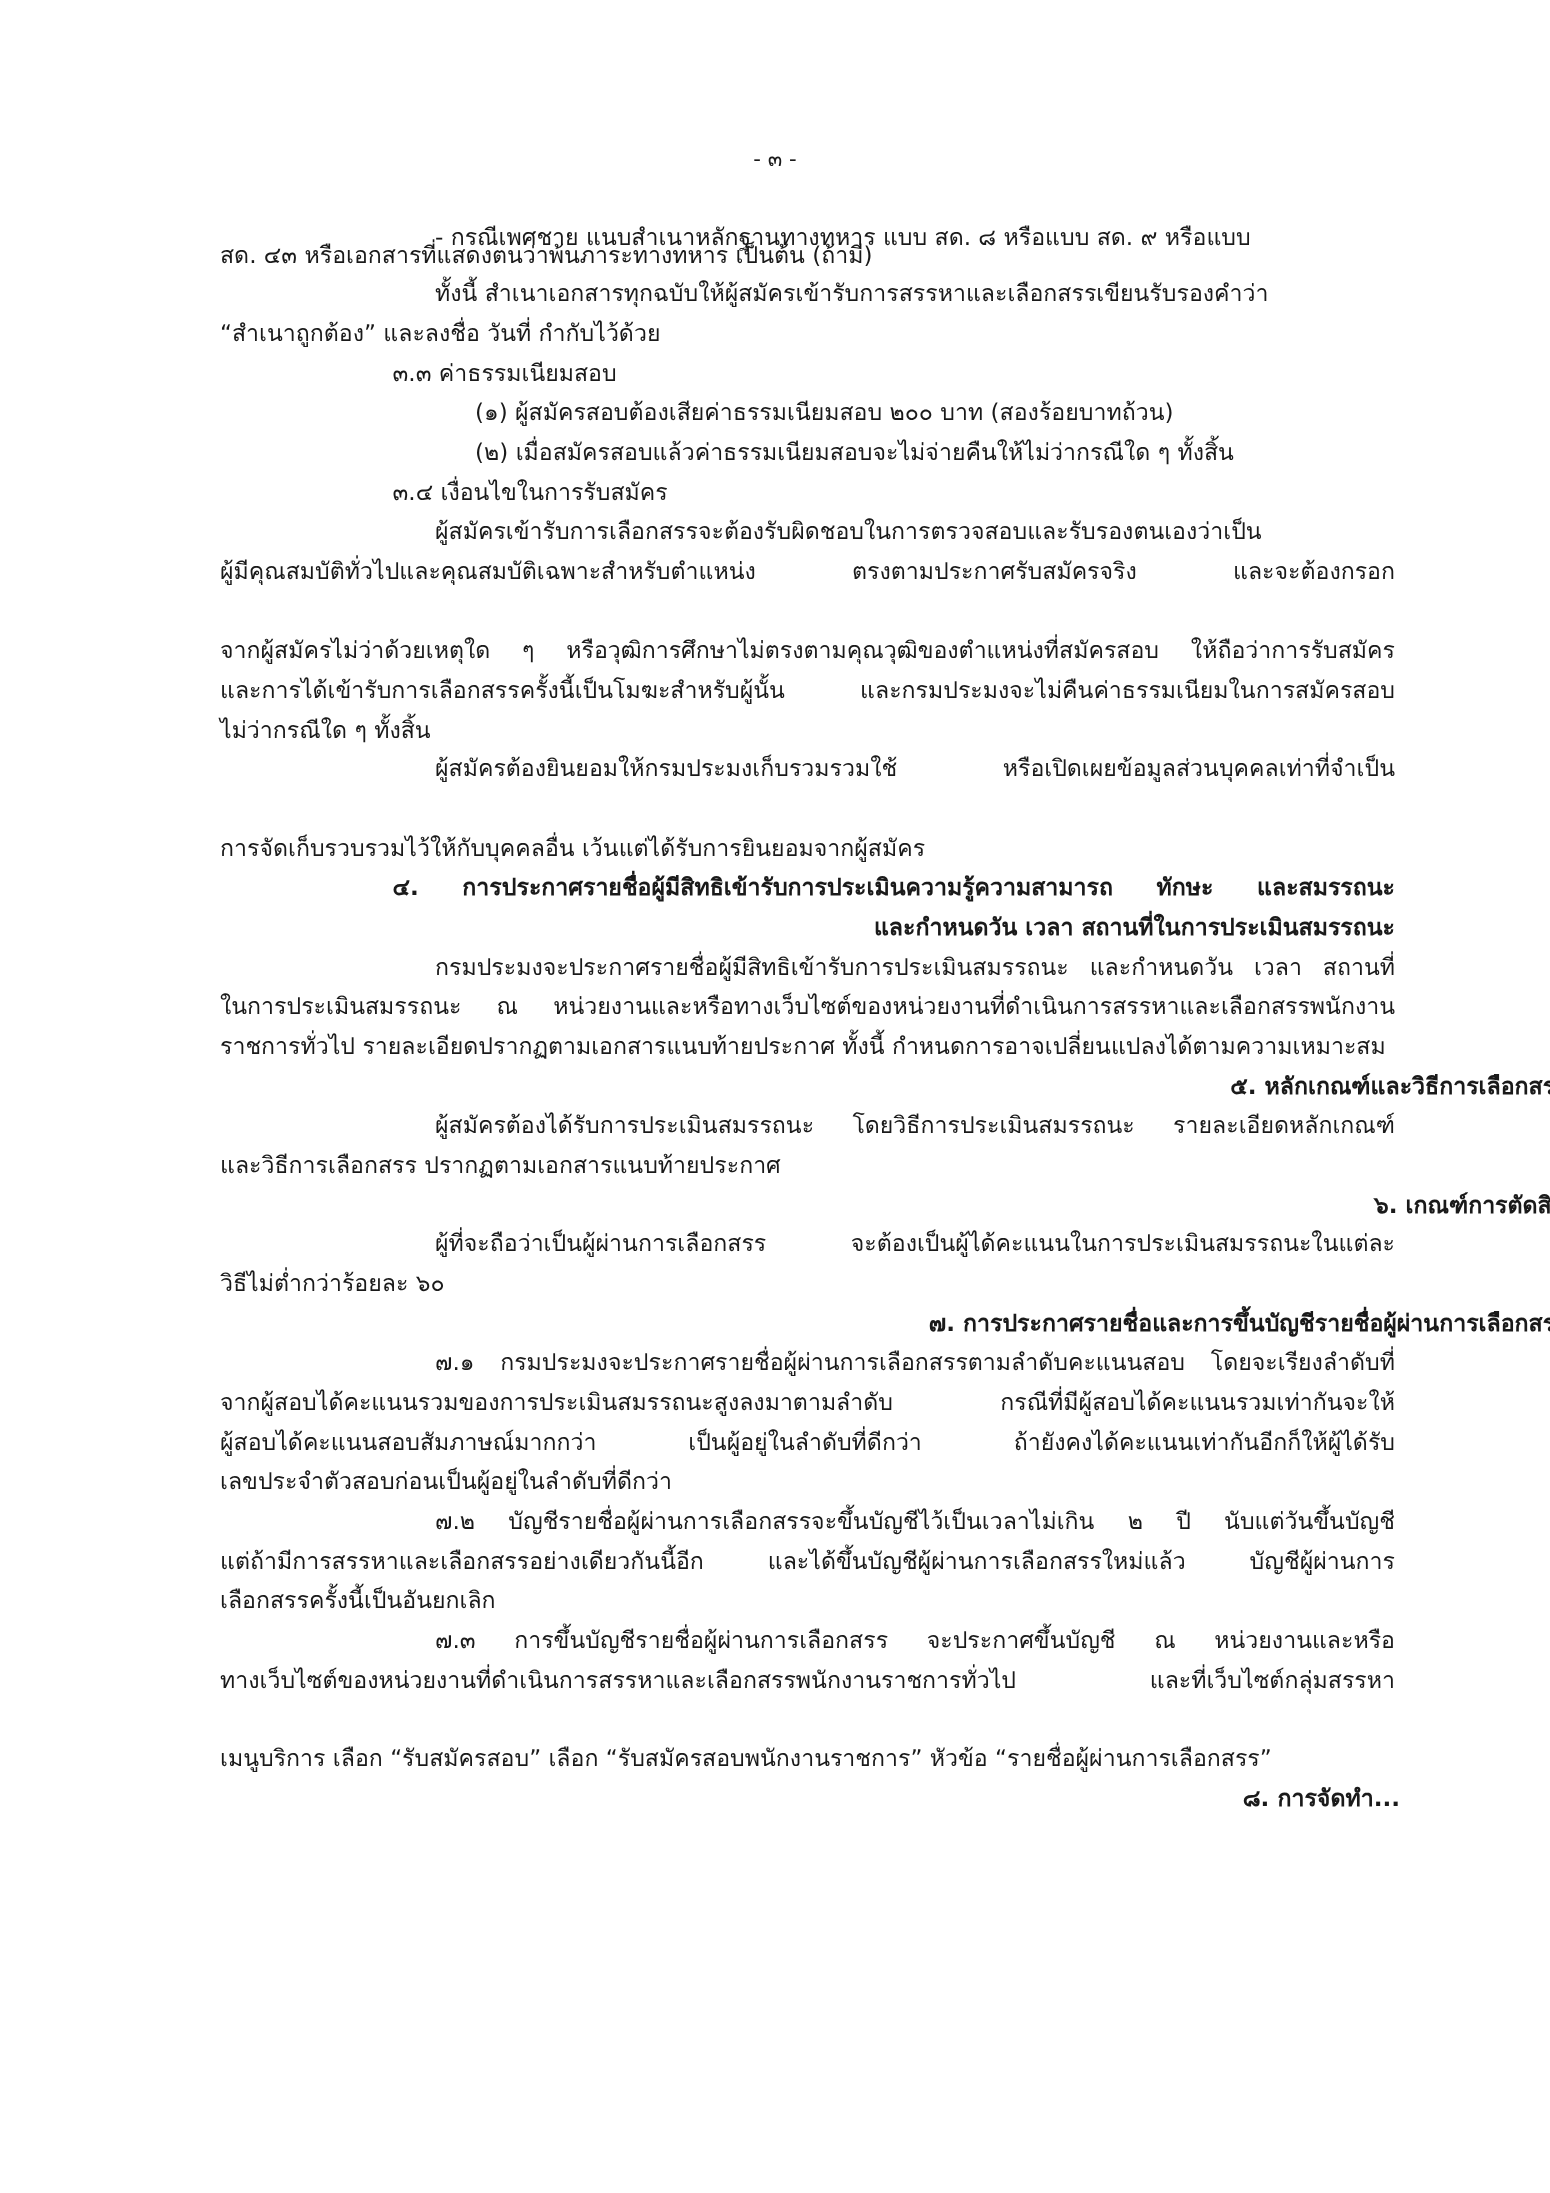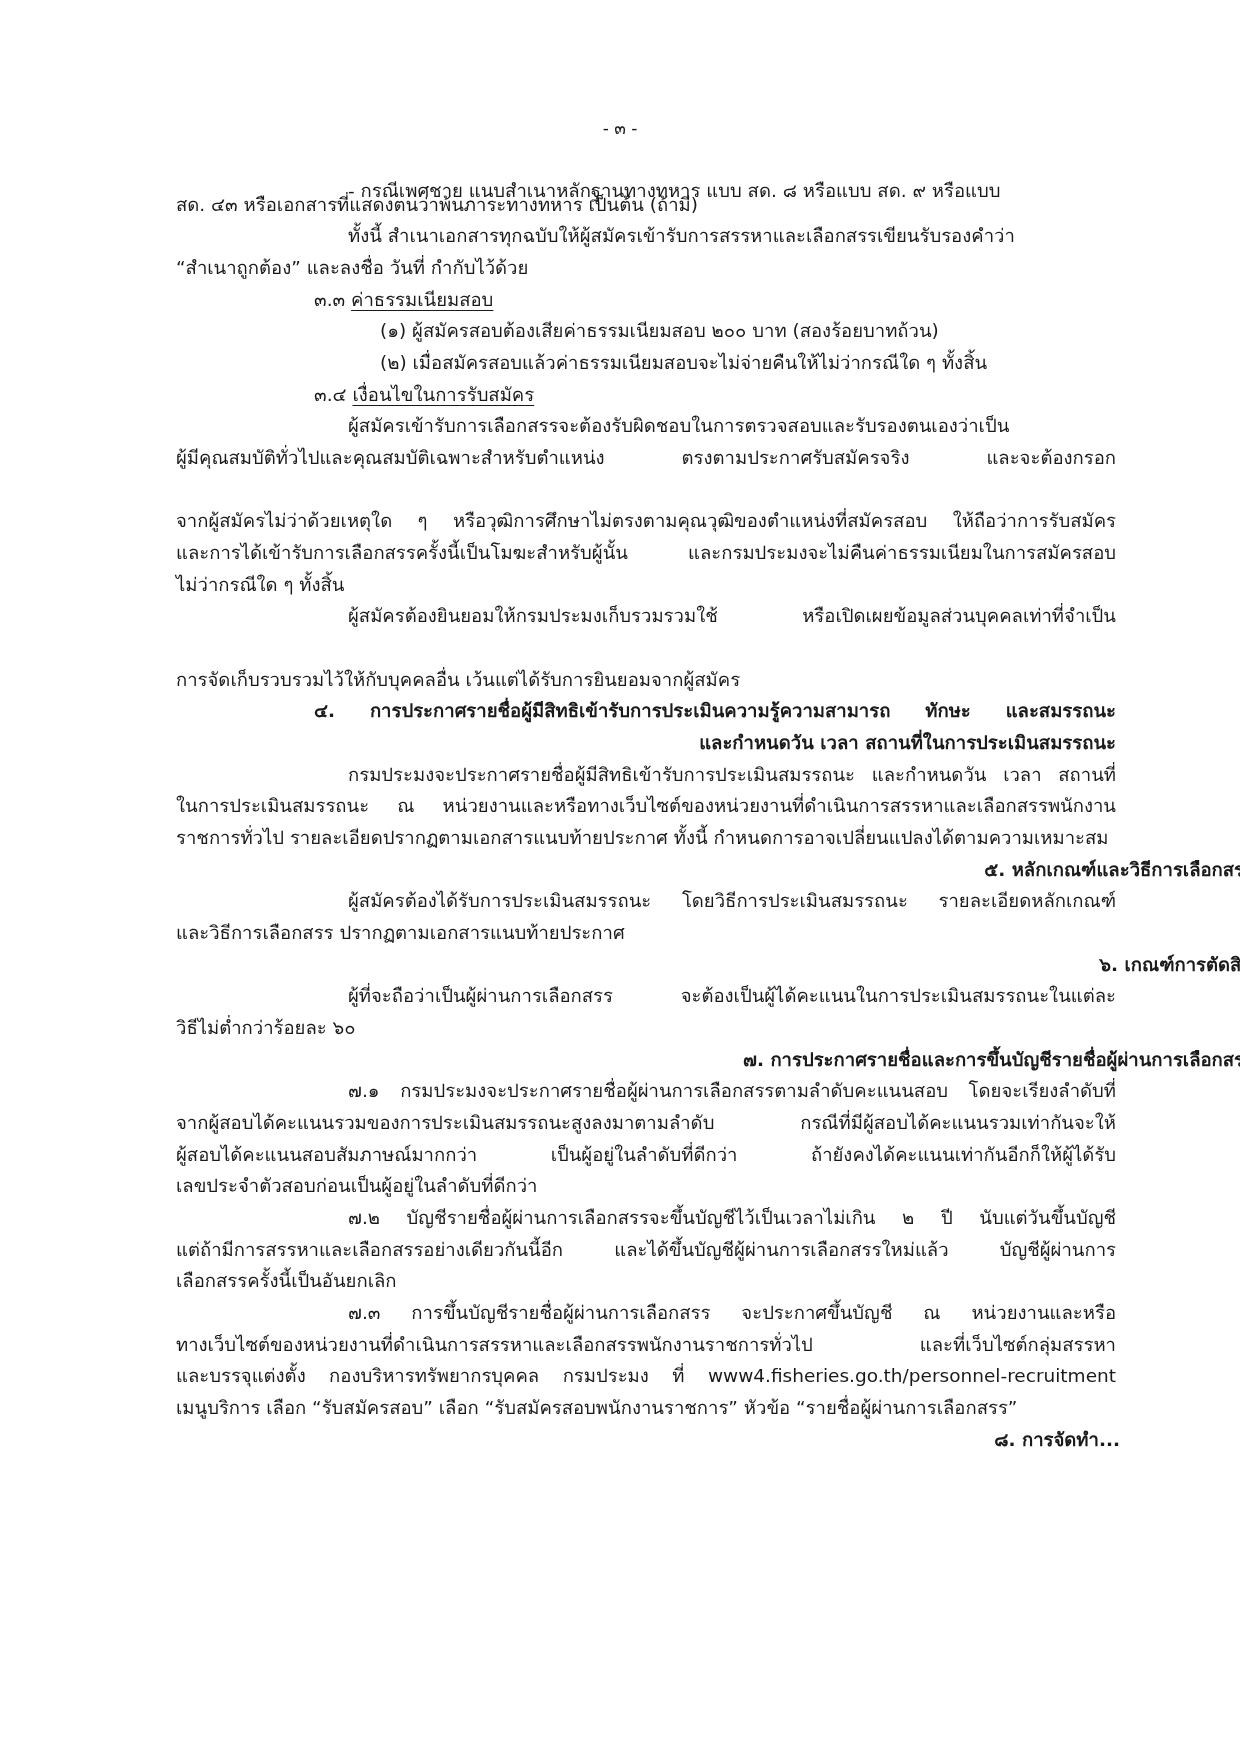--- a/index.html
+++ b/index.html
@@ -16,21 +16,21 @@
     width: 940px;
     white-space: nowrap;
     line-height: 30px;
     height: 30px;
   }
   .pn { left: 0; width: 1240px; text-align: center; font-size: 17px; }
   .i1 { left: 348px; }
   .i2 { left: 380px; }
   .i3 { left: 314px; }
   .b { font-weight: bold; text-align: right; }
-  .u { text-decoration: underline; text-underline-offset: 4px; }
+  .u { text-underline-offset: 4px; }
   .just { text-align: justify; text-align-last: justify; }
   .right { left: auto; right: 120px; width: auto; text-align: left; }
 </style>
 </head>
 <body>
 
 <div class="page">
   <div class="ln pn" style="top:113px">- ๓ -</div>
 
   <div class="ln i1" style="top:176px; width:768px;">- กรณีเพศชาย แนบสำเนาหลักฐานทางทหาร แบบ สด. ๘ หรือแบบ สด. ๙ หรือแบบ</div>
@@ -77,17 +77,16 @@
   <div class="ln just" style="top:1108px">จากผู้สอบได้คะแนนรวมของการประเมินสมรรถนะสูงลงมาตามลำดับ กรณีที่มีผู้สอบได้คะแนนรวมเท่ากันจะให้</div>
   <div class="ln just" style="top:1140px">ผู้สอบได้คะแนนสอบสัมภาษณ์มากกว่า เป็นผู้อยู่ในลำดับที่ดีกว่า ถ้ายังคงได้คะแนนเท่ากันอีกก็ให้ผู้ได้รับ</div>
   <div class="ln" style="top:1171px">เลขประจำตัวสอบก่อนเป็นผู้อยู่ในลำดับที่ดีกว่า</div>
 
   <div class="ln i1 just" style="top:1203px; width:768px;">๗.๒ บัญชีรายชื่อผู้ผ่านการเลือกสรรจะขึ้นบัญชีไว้เป็นเวลาไม่เกิน ๒ ปี นับแต่วันขึ้นบัญชี</div>
   <div class="ln just" style="top:1235px">แต่ถ้ามีการสรรหาและเลือกสรรอย่างเดียวกันนี้อีก และได้ขึ้นบัญชีผู้ผ่านการเลือกสรรใหม่แล้ว บัญชีผู้ผ่านการ</div>
   <div class="ln" style="top:1266px">เลือกสรรครั้งนี้เป็นอันยกเลิก</div>
 
   <div class="ln i1 just" style="top:1298px; width:768px;">๗.๓ การขึ้นบัญชีรายชื่อผู้ผ่านการเลือกสรร จะประกาศขึ้นบัญชี ณ หน่วยงานและหรือ</div>
   <div class="ln just" style="top:1330px">ทางเว็บไซต์ของหน่วยงานที่ดำเนินการสรรหาและเลือกสรรพนักงานราชการทั่วไป และที่เว็บไซต์กลุ่มสรรหา</div>
-  <div class="ln just" style="top:1361px">และบรรจุแต่งตั้ง กองบริหารทรัพยากรบุคคล กรมประมง ที่ www4.fisheries.go.th/personnel-recruitment</div>
   <div class="ln" style="top:1393px">เมนูบริการ เลือก “รับสมัครสอบ” เลือก “รับสมัครสอบพนักงานราชการ” หัวข้อ “รายชื่อผู้ผ่านการเลือกสรร”</div>
 
   <div class="ln right b" style="top:1425px">๘. การจัดทำ...</div>
 </div>
 
 </body></html>

